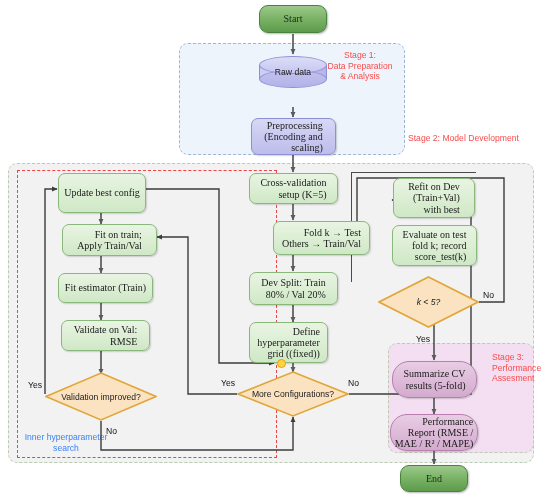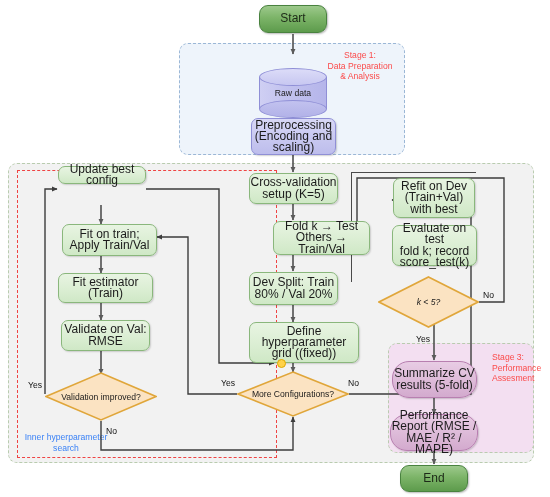--- a/index.html
+++ b/index.html
@@ -13,21 +13,21 @@
   .stage-2{border:1.5px dashed #b9ccaf;background:#f2f2f2;border-radius:9px;}
   .stage-3{border:1.5px dashed #b9ccaf;background:#f3dff1;border-radius:9px;}
   .inner-box{position:absolute;box-sizing:border-box;border:1.4px dashed #ef4444;background:transparent;}
   .group-solid{position:absolute;box-sizing:border-box;border:1.5px solid #4a4a4a;background:transparent;}
 
   .stage-label{position:absolute;color:#fb4b4b;font-size:8.6px;line-height:10.6px;text-align:center;white-space:pre-line;}
   .inner-label{position:absolute;color:#3b82f6;font-size:8.6px;line-height:10.6px;text-align:center;white-space:pre-line;}
 
   
   .node{position:absolute;box-sizing:border-box;display:flex;align-items:center;justify-content:center;
-        text-align:center;font-size:12px;line-height:11.2px;color:#1b1b1b;white-space:pre-line;}
+        text-align:right;font-size:10px;line-height:11.2px;color:#1b1b1b;white-space:pre-line;font-family:Liberation Serif, serif;}
 
   .n-green-term{border:1.4px solid #49823f;border-radius:9px;
      background:linear-gradient(180deg,#9dc98c 0%,#7cb468 45%,#5d9b4c 100%);
      color:#1d2a18;box-shadow:1px 1px 2px rgba(0,0,0,.28);}
 
   .n-proc{border:1.3px solid #8ab77c;border-radius:7px;
      background:linear-gradient(180deg,#e8f4e2 0%,#dbeed3 55%,#cfe8c6 100%);
      box-shadow:1px 1px 1.6px rgba(0,0,0,.16);}
 
   .n-purple{border:1.3px solid #8f8fd6;border-radius:7px;
@@ -64,20 +64,21 @@
 <body>
 
 <div id="canvas">
 
   <div class="stage stage-1" style="left:179px;top:43px;width:226px;height:112px;"></div>
   <div class="stage-label" style="left:318px;top:50px;width:84px;">Stage 1:
 Data Preparation
 &amp; Analysis</div>
 
   <div class="stage stage-2" style="left:8px;top:163px;width:526px;height:300px;"></div>
+  <div class="stage-label" style="left:408px;top:133px;width:140px;text-align:left;">Stage 2: Model Development</div>
 
   <div class="stage stage-3" style="left:388px;top:343px;width:146px;height:110px;"></div>
   <div class="stage-label" style="left:492px;top:352px;width:58px;text-align:left;">Stage 3:
 Performance
 Assesment</div>
 
   <div class="inner-box" style="left:17px;top:170px;width:260px;height:288px;"></div>
   <div class="inner-label" style="left:18px;top:432px;width:96px;">Inner hyperparameter
 search</div>
 
@@ -121,56 +122,56 @@
       <path d="M45,394 L45,189 L57,189" marker-end="url(#ah)"></path>
 
       <path d="M101,421 L101,450 L293,450 L293,417" marker-end="url(#ah)"></path>
 
       <path d="M146,189 L219,189 L219,363 L274,363" marker-end="url(#ah)"></path>
     </g>
   </svg>
 
   <div class="node n-green-term" style="left:259px;top:5px;width:68px;height:28px;">Start</div>
 
-  <div class="cyl" style="left:259px;top:68px;width:68px;height:50px;">
+  <div class="cyl" style="left:259px;top:56px;width:68px;height:32px;">
     <div class="body"></div>
     <div class="bot"></div>
     <div class="top"></div>
     <div class="cap-label">Raw data</div>
   </div>
 
   <div class="node n-purple" style="left:251px;top:118px;width:85px;height:37px;">Preprocessing
 (Encoding and
 scaling)</div>
 
   <div class="node n-proc" style="left:249px;top:173px;width:89px;height:31px;">Cross-validation
 setup (K=5)</div>
 
   <div class="node n-proc" style="left:245px;top:221px;width:97px;height:34px;margin-left:28px;">Fold k → Test
 Others → Train/Val</div>
 
   <div class="node n-proc" style="left:249px;top:272px;width:89px;height:33px;">Dev Split: Train
 80% / Val 20%</div>
 
-  <div class="node n-proc" style="left:249px;top:322px;width:110px;height:41px;">Define
+  <div class="node n-proc" style="left:249px;top:322px;width:79px;height:41px;">Define
 hyperparameter
 grid ((fixed))</div>
 
   <div class="junction" style="left:277px;top:359px;"></div>
 
   <div class="dia" style="left:237px;top:371px;width:112px;height:46px;">
     <svg class="shape" viewBox="0 0 112 46" preserveAspectRatio="none">
       <polygon points="56,1 111,23 56,45 1,23" fill="#fbe3c2" stroke="#e0a63a" stroke-width="1.6"></polygon>
     </svg>
     <div class="dlabel">More Configurations?</div>
   </div>
   <div class="edge-label" style="left:221px;top:378px;">Yes</div>
   <div class="edge-label" style="left:348px;top:378px;">No</div>
 
-  <div class="node n-proc" style="left:58px;top:166px;width:88px;height:18px;">Update best config</div>
+  <div class="node n-proc" style="left:58px;top:173px;width:88px;height:40px;">Update best config</div>
 
   <div class="node n-proc" style="left:58px;top:273px;width:95px;height:30px;">Fit estimator (Train)</div>
 
   <div class="node n-proc" style="left:62px;top:224px;width:95px;height:32px;">Fit on train;
 Apply Train/Val</div>
 
   <div class="node n-proc" style="left:61px;top:320px;width:89px;height:31px;">Validate on Val:
 RMSE</div>
 
   <div class="dia" style="left:45px;top:372px;width:112px;height:49px;">

